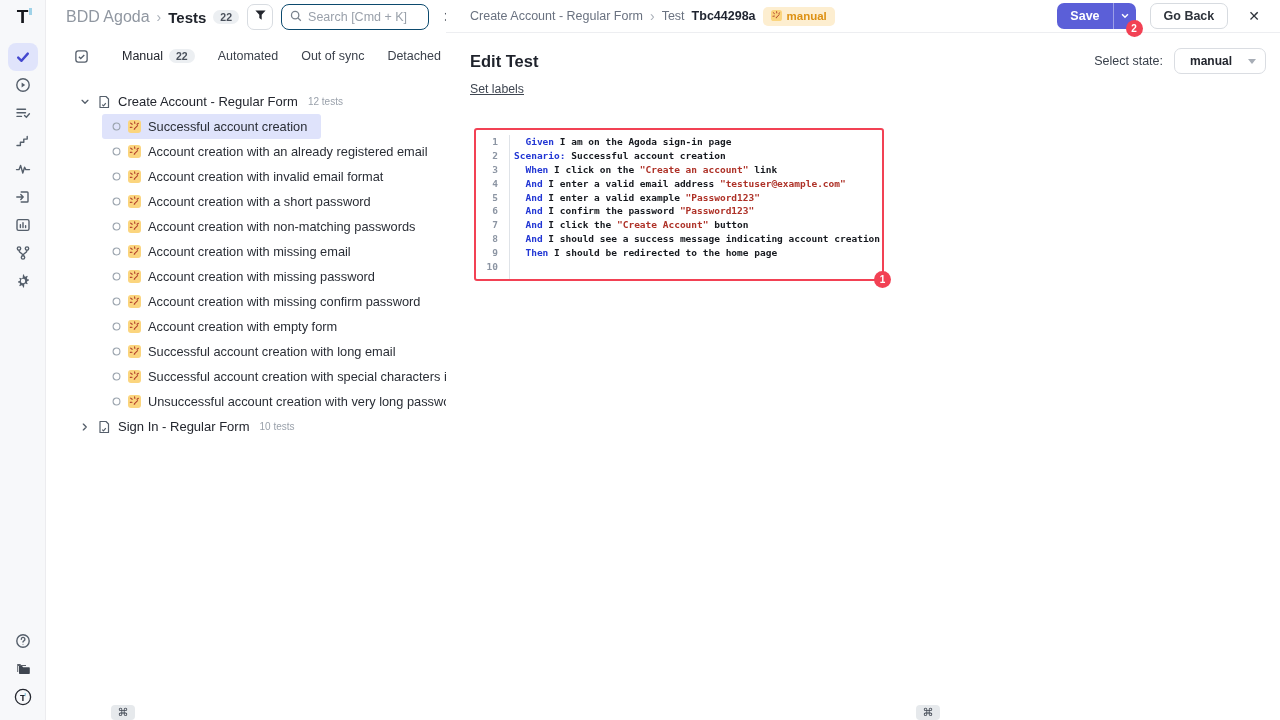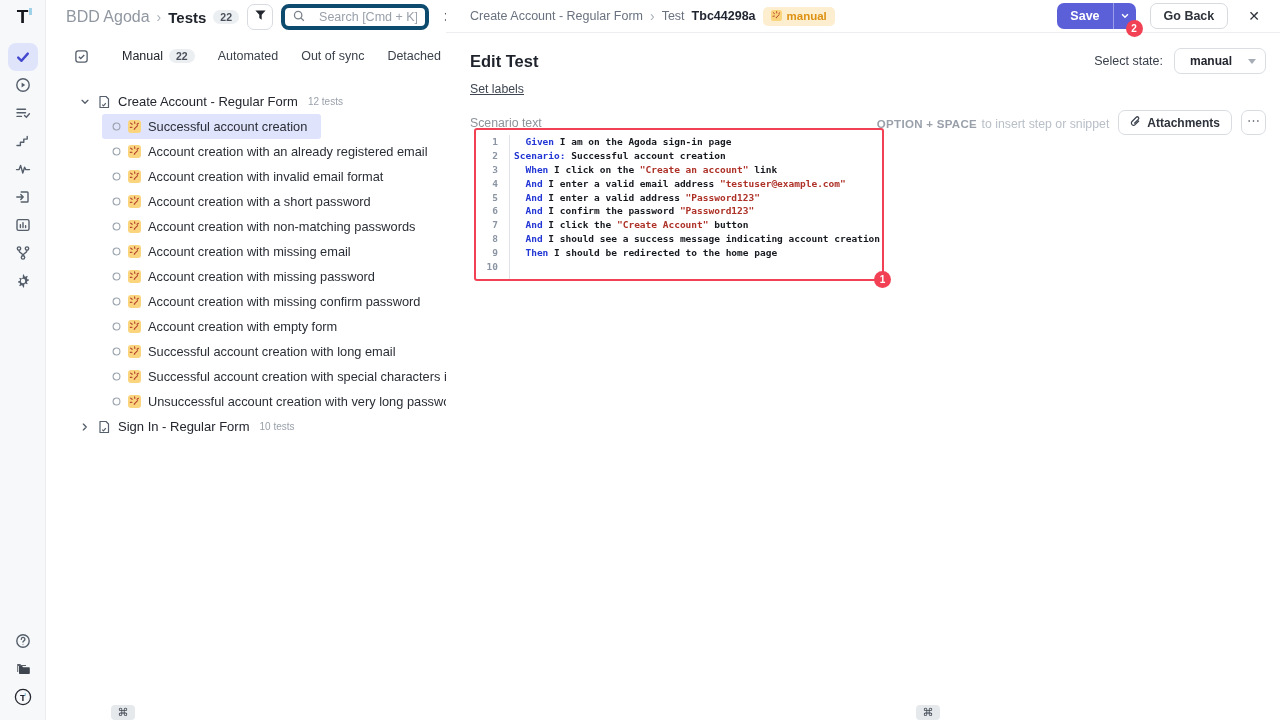--- a/index.html
+++ b/index.html
@@ -19,21 +19,21 @@
 
   
   .lp { position:absolute; left:46px; top:0; width:401px; height:720px; background:#fff; }
   .lp-head { display:flex; align-items:center; height:34px; padding:0 10px 0 20px; gap:8px; }
   .lp-crumb { display:flex; align-items:center; gap:7px; flex:1; white-space:nowrap; }
   .crumb-project { font-size:16px; color:#9097a1; }
   .crumb-sep { font-size:14px; color:#aab0b9; }
   .crumb-section { font-size:15px; font-weight:700; color:#20242c; }
   .pill { background:#eceff2; color:#4a515c; font-size:10.5px; font-weight:700; border-radius:9px; padding:2px 7px; line-height:1; }
   .icon-btn { width:26px; height:26px; border:1px solid #d8dce1; border-radius:7px; background:#fff; display:flex; align-items:center; justify-content:center; cursor:pointer; flex:none; }
-  .search-box { display:flex; align-items:center; gap:14px; width:148px; height:26px; border:4px solid #0c4a6e; border-radius:8px; background:#fff; padding:0 8px; flex:none; }
+  .search-box { display:flex; align-items:center; gap:6px; width:148px; height:26px; border:1px solid #0c4a6e; border-radius:8px; background:#fff; padding:0 8px; flex:none; }
   .search-box input { border:none; outline:none; width:100%; font-size:12.5px; color:#2a2e36; font-family:"Liberation Sans",sans-serif; background:transparent; }
   .search-box input::placeholder { color:#9aa1ab; }
   .x-btn { font-size:14px; color:#3f4651; cursor:pointer; padding:0 6px; background:none; border:none; font-family:inherit; }
 
   .lp-tabs { display:flex; align-items:center; gap:23px; height:44px; padding-left:28px; font-size:12.5px; color:#3c424c; }
   .lp-tab { display:flex; align-items:center; gap:6px; cursor:pointer; white-space:nowrap; }
   .lp-tab.active { color:#23262e; }
   .tab-icon { display:flex; align-items:center; margin-right:10px; cursor:pointer; }
 
   .tree { margin-top:11px; }
@@ -571,57 +571,41 @@
     <div class="state-wrap">
       <span>Select state:</span>
       <div class="state-select">
         <span>manual</span>
         <span class="sel-caret"></span>
       </div>
     </div>
 
     <span class="set-labels">Set labels</span>
 
-    <div class="scenario-row">
-      <span class="scenario-label">Scenario text</span>
-      <div class="hint-cluster">
-        <span>
-          <span class="hint-strong">OPTION + SPACE</span>
-          <span class="hint-rest">to insert step or snippet</span>
-        </span>
-        <button class="btn-attach">
-          <span><svg width="11" height="13" viewBox="0 0 12 14" fill="none" stroke="#3a414c" stroke-width="1.3">
-                <path d="M9.8,6.2 L5.6,10.4 a2.4,2.4 0 0 1 -3.4,-3.4 L6.8,2.4 a1.6,1.6 0 0 1 2.3,2.3 L4.6,9.2"></path>
-              </svg></span>
-          <span>Attachments</span>
-        </button>
-        <button class="btn-more">⋯</button>
-      </div>
-    </div>
 
     <div class="editor-box">
       <div class="editor">
         <div class="gut" id="gutter">
             <div>1</div>
             <div>2</div>
             <div>3</div>
             <div>4</div>
             <div>5</div>
             <div>6</div>
             <div>7</div>
             <div>8</div>
             <div>9</div>
             <div>10</div>
           </div>
         <div class="code" id="codeLines">
             <div class="cl"><span class="kw">  Given</span><span class="txt"> I am on the Agoda sign-in page</span></div>
             <div class="cl"><span class="kw">Scenario:</span><span class="txt"> Successful account creation</span></div>
             <div class="cl"><span class="kw">  When</span><span class="txt"> I click on the </span><span class="str">"Create an account"</span><span class="txt"> link</span></div>
             <div class="cl"><span class="kw">  And</span><span class="txt"> I enter a valid email address </span><span class="str">"testuser@example.com"</span></div>
-            <div class="cl"><span class="kw">  And</span><span class="txt"> I enter a valid address </span><span class="str">"Password123"</span></div>
+            <div class="cl"><span class="kw">  And</span><span class="txt"> I enter a valid example </span><span class="str">"Password123"</span></div>
             <div class="cl"><span class="kw">  And</span><span class="txt"> I confirm the password </span><span class="str">"Password123"</span></div>
             <div class="cl"><span class="kw">  And</span><span class="txt"> I click the </span><span class="str">"Create Account"</span><span class="txt"> button</span></div>
             <div class="cl"><span class="kw">  And</span><span class="txt"> I should see a success message indicating account creation</span></div>
             <div class="cl"><span class="kw">  Then</span><span class="txt"> I should be redirected to the home page</span></div>
             <div class="cl"></div>
           </div>
       </div>
       <span class="num-badge anno-badge">1</span>
     </div>
 

